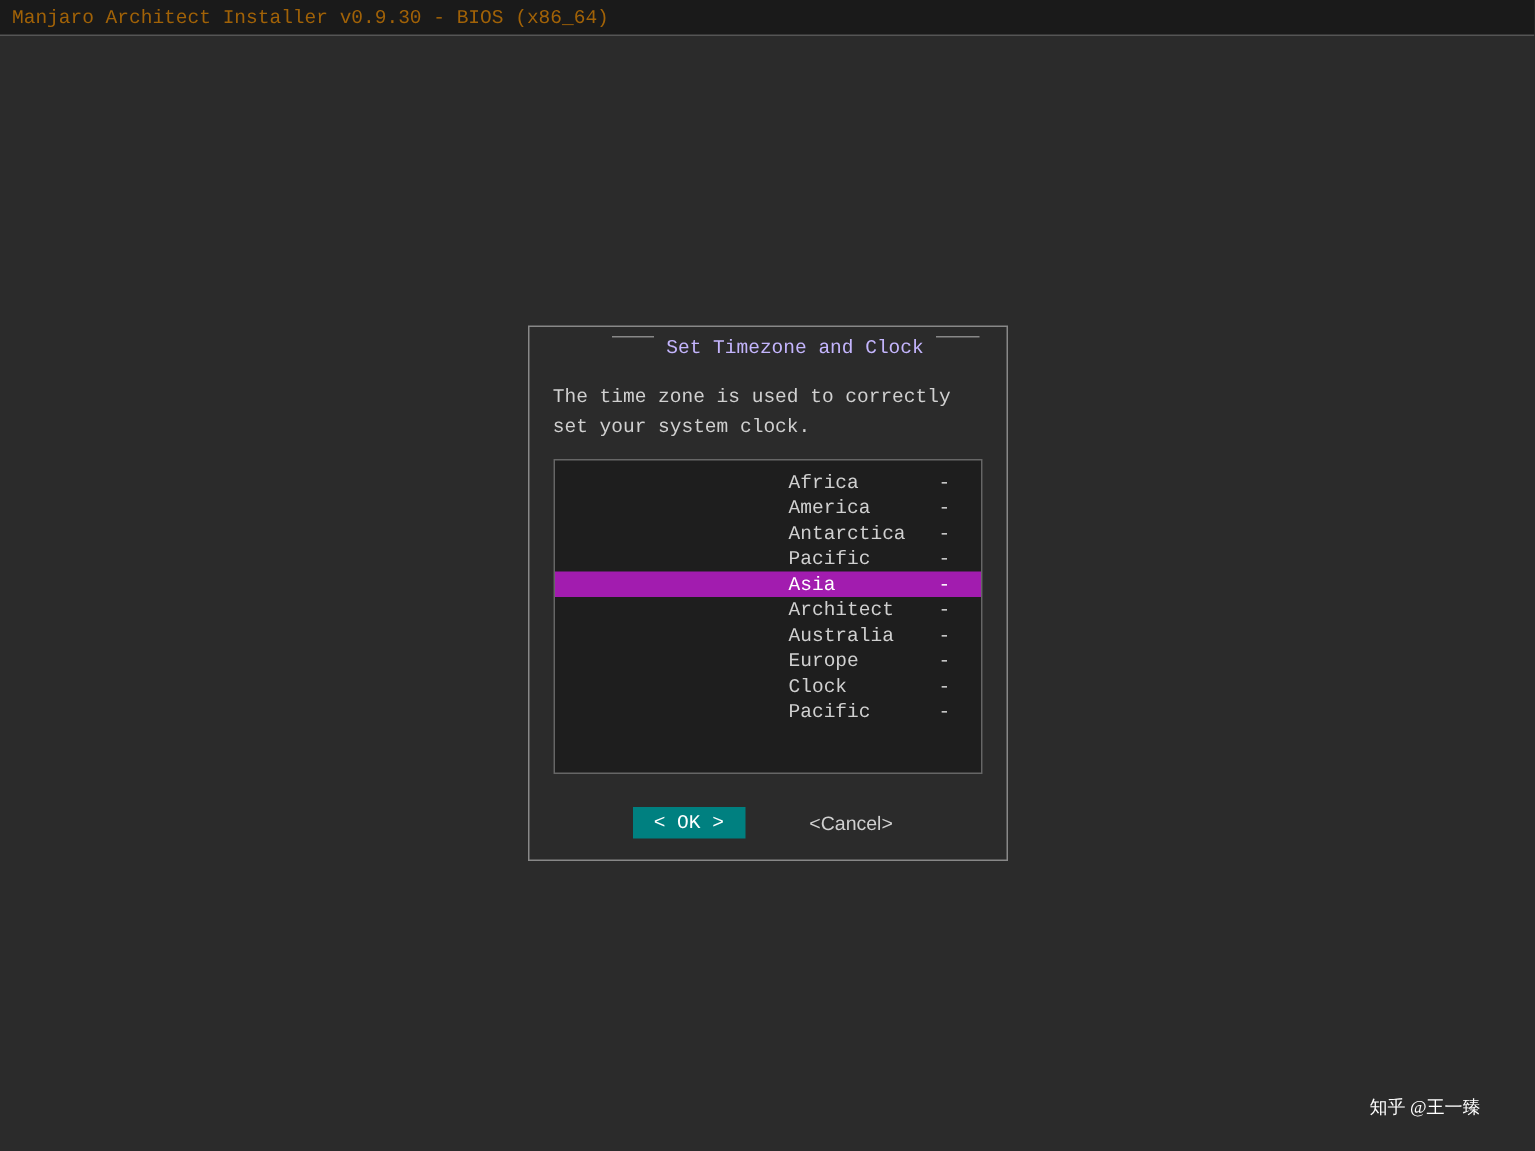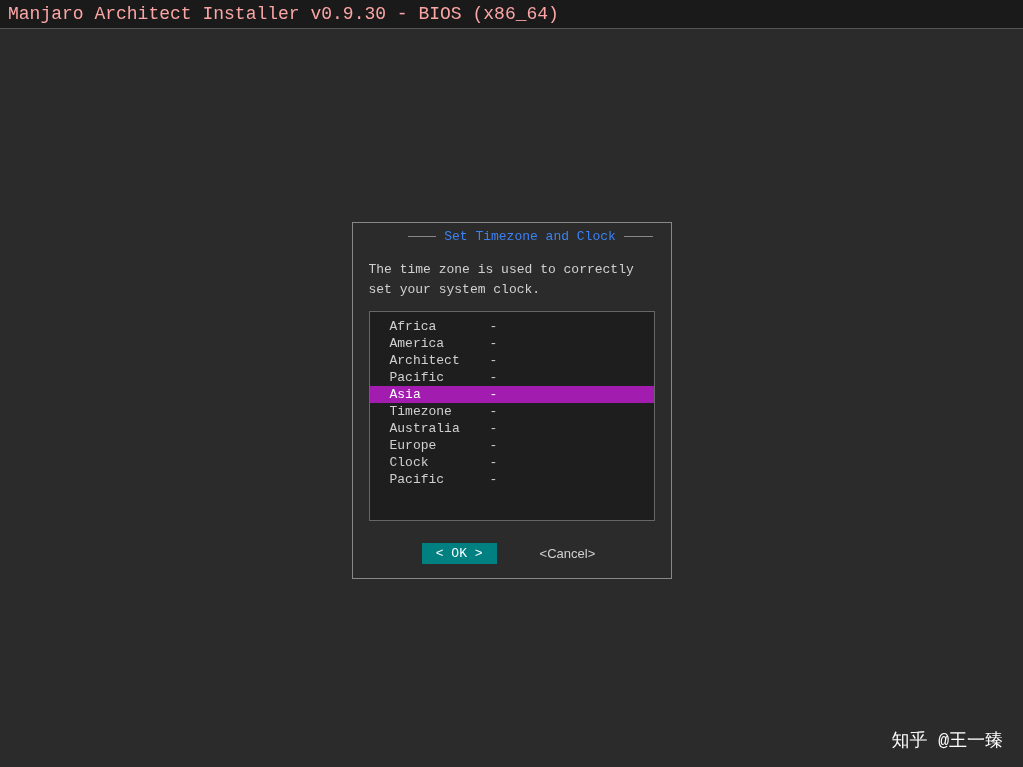--- a/index.html
+++ b/index.html
@@ -14,23 +14,23 @@
       background-color: #2b2b2b;
       font-family: 'Courier New', Courier, monospace;
       font-size: 14px;
       color: #d0d0d0;
       overflow: hidden;
       position: relative;
     }
 
     .title-bar {
       background-color: #1a1a1a;
-      color: #fca5a5;
+      color: #a16207;
       padding: 4px 8px;
-      font-size: 18px;
+      font-size: 13px;
       border-bottom: 1px solid #555;
     }
 
     .main-area {
       width: 100%;
       height: calc(100% - 24px);
       display: flex;
       align-items: center;
       justify-content: center;
       position: relative;
@@ -39,24 +39,24 @@
     .dialog-box {
       width: 320px;
       border: 1px solid #888;
       background-color: #2b2b2b;
       padding: 0;
       position: relative;
     }
 
     .dialog-title-bar {
       display: flex;
-      align-items: center;
+      align-items: flex-start;
       justify-content: center;
       padding: 6px 10px;
-      color: #3b82f6;
+      color: #c4b5fd;
       font-size: 13px;
       position: relative;
       margin-left: 37px;
     }
 
     .dialog-title-bar::before,
     .dialog-title-bar::after {
       content: '';
       flex: 1;
       height: 1px;
@@ -85,20 +85,21 @@
     }
 
     .list-item {
       display: flex;
       align-items: center;
       padding: 1px 20px;
       color: #d0d0d0;
       font-size: 13px;
       cursor: pointer;
       white-space: nowrap;
+      justify-content: flex-end;
     }
 
     .list-item .item-name {
       min-width: 100px;
       display: inline-block;
     }
 
     .list-item .item-dash {
       display: inline-block;
     }
@@ -139,24 +140,24 @@
     .btn-ok::before {
       content: '< ';
     }
     .btn-ok::after {
       content: ' >';
     }
 
     .watermark {
       position: absolute;
       bottom: 20px;
-      right: 20px;
+      right: 36px;
       color: #ffffff;
-      font-family: Liberation Mono, monospace;
-      font-size: 18px;
+      font-family: Liberation Serif, serif;
+      font-size: 12px;
     }
   </style>
 </head>
 <body>
 
 <div class="title-bar">
   <span>Manjaro Architect Installer v0.9.30 - BIOS (x86_64)</span>
 </div>
 
 <div class="main-area">
@@ -178,33 +179,33 @@
 
       <div class="list-item">
             <span class="item-name">Africa</span>
             <span class="item-dash">-</span>
           </div>
           <div class="list-item">
             <span class="item-name">America</span>
             <span class="item-dash">-</span>
           </div>
           <div class="list-item">
-            <span class="item-name">Architect</span>
+            <span class="item-name">Antarctica</span>
             <span class="item-dash">-</span>
           </div>
           <div class="list-item">
             <span class="item-name">Pacific</span>
             <span class="item-dash">-</span>
           </div>
           <div class="list-item selected">
             <span class="item-name">Asia</span>
             <span class="item-dash">-</span>
           </div>
           <div class="list-item">
-            <span class="item-name">Timezone</span>
+            <span class="item-name">Architect</span>
             <span class="item-dash">-</span>
           </div>
           <div class="list-item">
             <span class="item-name">Australia</span>
             <span class="item-dash">-</span>
           </div>
           <div class="list-item">
             <span class="item-name">Europe</span>
             <span class="item-dash">-</span>
           </div>

